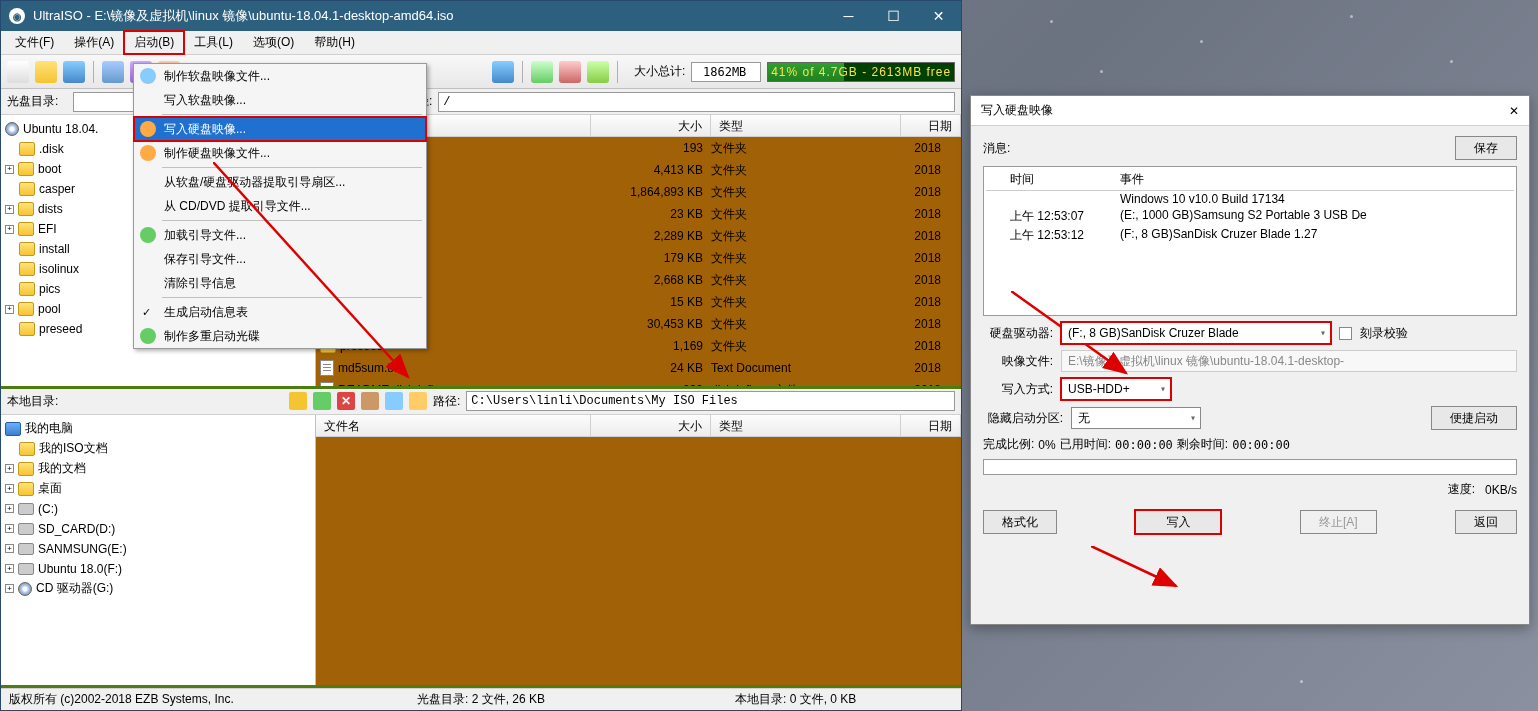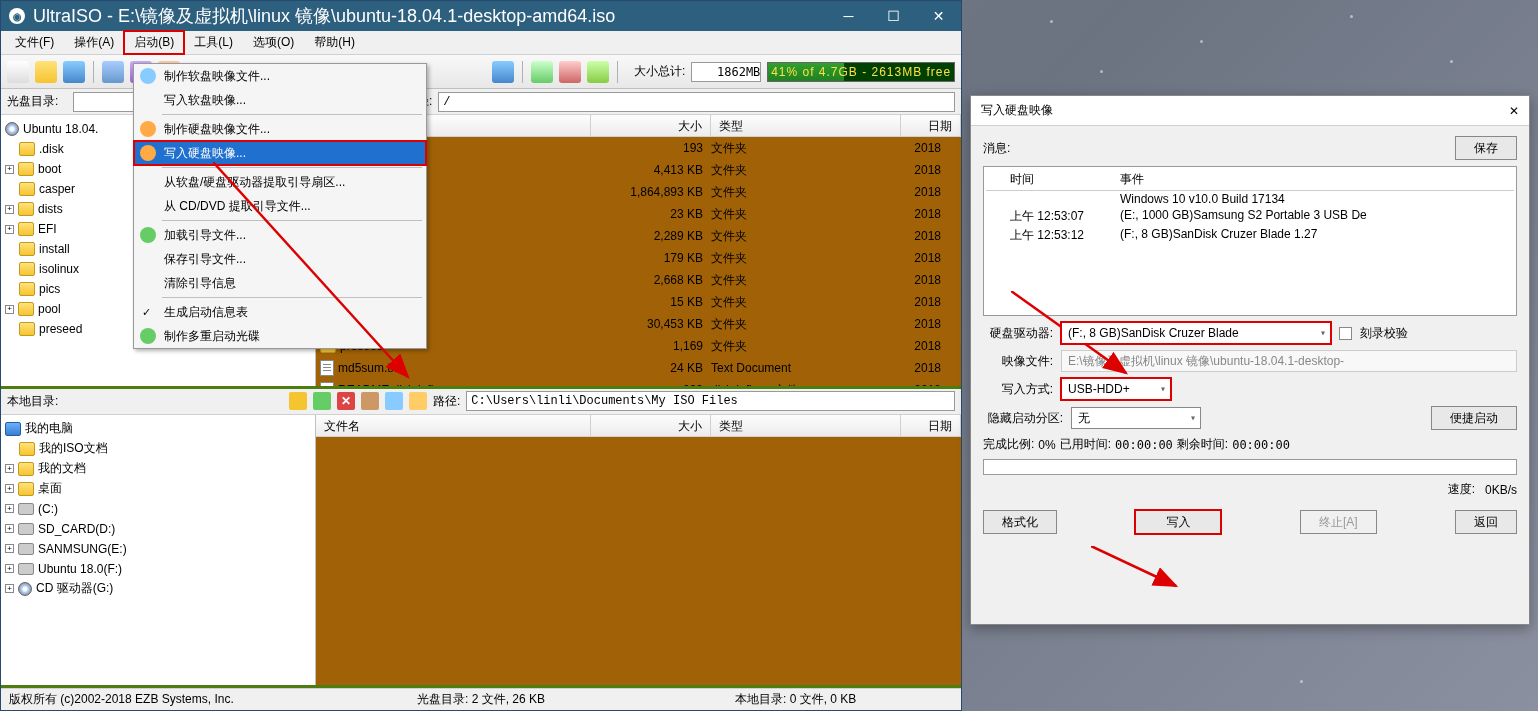--- a/index.html
+++ b/index.html
@@ -3,33 +3,33 @@
 <meta charset="utf-8">
 <style>
 * { margin:0; padding:0; box-sizing:border-box; font-family:"Microsoft YaHei","SimSun",Tahoma,sans-serif; font-size:12px; }
 body { background:linear-gradient(135deg,#7a8090 0%,#6b7280 50%,#8a90a0 100%); width:1538px; height:711px; position:relative; overflow:hidden; }
 .star { position:absolute; width:3px; height:3px; background:rgba(255,255,255,.5); border-radius:50%; }
 
 
 .main-window { position:absolute; left:0; top:0; width:962px; height:711px; background:#fff; display:flex; flex-direction:column; border:1px solid #27496d; }
 .titlebar { background:#2d5f7e; color:#fff; height:30px; display:flex; align-items:center; padding-left:8px; }
 .titlebar .app-icon { width:16px; height:16px; background:#fff; border-radius:50%; margin-right:8px; display:flex; align-items:center; justify-content:center; color:#2d5f7e; font-weight:bold; font-size:10px; }
-.titlebar .title { flex:1; font-size:18px; }
+.titlebar .title { flex:1; font-size:13px; }
 .win-btns { display:flex; }
 .win-btn { width:45px; height:30px; display:flex; align-items:center; justify-content:center; color:#fff; font-size:14px; cursor:pointer; }
 
 .menubar { height:24px; display:flex; align-items:center; background:#f0f0f0; border-bottom:1px solid #d0d0d0; padding:0 4px; }
 .menu-item { padding:3px 10px; cursor:pointer; }
 .menu-item.highlighted { outline:2px solid #d00; outline-offset:-1px; }
 
 .toolbar { height:34px; background:linear-gradient(#f8f8f8,#e8e8e8); border-bottom:1px solid #c0c0c0; display:flex; align-items:center; padding:0 6px; gap:6px; }
 .tb-icon { width:22px; height:22px; border-radius:3px; cursor:pointer; }
 .tb-sep { width:1px; height:22px; background:#b0b0b0; margin:0 2px; }
 .size-label { font-size:12px; margin-left:8px; }
-.size-input { width:70px; height:20px; border:1px solid #999; background:#fff; text-align:right; padding-right:0; font-family:monospace; }
+.size-input { width:70px; height:20px; border:1px solid #999; background:#fff; text-align:right; padding-right:14px; font-family:monospace; }
 .usage-bar { flex:1; height:20px; border:1px solid #666; background:#004000; color:#fde047; font-family:"Courier New",monospace; display:flex; align-items:center; justify-content:center; letter-spacing:1px; position:relative; overflow:hidden; }
 .usage-fill { position:absolute; left:0; top:0; bottom:0; width:41%; background:linear-gradient(#30a030,#208020); }
 .usage-text { position:relative; z-index:1; }
 
 .path-row { height:26px; background:#f0f0f0; border-bottom:1px solid #d0d0d0; display:flex; align-items:center; padding:0 6px; gap:6px; }
 .path-label { min-width:60px; }
 .path-input { flex:1; height:20px; border:1px solid #999; padding:0 4px; font-family:"Courier New",monospace; }
 .mini-icon { width:18px; height:18px; border-radius:2px; cursor:pointer; }
 
 .split { flex:1; display:flex; flex-direction:column; overflow:hidden; }
@@ -413,27 +413,27 @@
 
 <div class="dropdown">
   <div class="dd-item">
       <span class="dd-icon" style="background:#8cf"></span>
       <span>制作软盘映像文件...</span>
     </div>
   <div class="dd-item">
       <span>写入软盘映像...</span>
     </div>
   <div class="dd-sep"></div>
-  <div class="dd-item">
-      <span class="dd-icon" style="background:#fa4"></span>
-      <span>制作硬盘映像文件...</span>
-    </div>
   <div class="dd-item selected red-box">
       <span class="dd-icon" style="background:#fa4"></span>
       <span>写入硬盘映像...</span>
+    </div>
+  <div class="dd-item">
+      <span class="dd-icon" style="background:#fa4"></span>
+      <span>制作硬盘映像文件...</span>
     </div>
   <div class="dd-sep"></div>
   <div class="dd-item">
       <span>从软盘/硬盘驱动器提取引导扇区...</span>
     </div>
   <div class="dd-item">
       <span>从 CD/DVD 提取引导文件...</span>
     </div>
   <div class="dd-sep"></div>
   <div class="dd-item">

